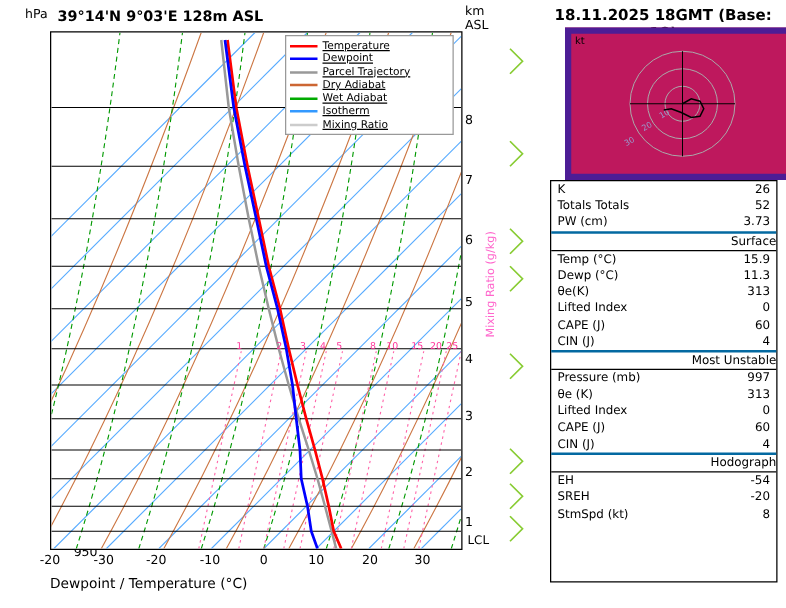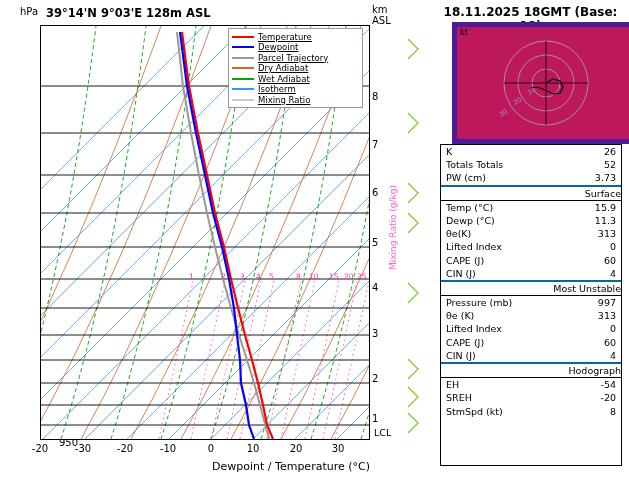--- a/index.html
+++ b/index.html
@@ -11,21 +11,21 @@
   #skewt-title{position:absolute;left:46px;top:6px;font-size:11.5px;font-weight:bold;color:#000;white-space:nowrap;}
   #hpa-label{position:absolute;left:20px;top:6px;font-size:10px;color:#000;}
   #km-label{position:absolute;left:372px;top:4px;font-size:10px;color:#000;line-height:11px;text-align:left;}
 
   .plot{position:absolute;left:40px;top:25px;width:330px;height:415px;border:1px solid #000;box-sizing:border-box;overflow:hidden;background:#fff;}
   .plot svg{position:absolute;left:0;top:0;}
 
   .ytick{position:absolute;right:372px;font-size:10px;color:#000;text-align:right;width:34px;transform:translateY(-6px);}
   .ytick2{position:absolute;left:372px;font-size:10px;color:#000;text-align:left;width:22px;transform:translateY(-6px);}
   .xtick{position:absolute;top:443px;font-size:10px;color:#000;text-align:center;width:40px;}
-  #xaxis-label{position:absolute;left:40px;top:460px;width:330px;text-align:right;font-size:11px;color:#000;}
+  #xaxis-label{position:absolute;left:40px;top:460px;width:330px;text-align:left;font-size:11px;color:#000;}
   #mixlabel{position:absolute;left:388px;top:270px;font-size:9px;color:#ff66cc;transform:rotate(-90deg);transform-origin:left top;white-space:nowrap;}
   #lcl-label{position:absolute;left:374px;top:427px;font-size:9.5px;color:#000;}
 
   
   #legend{position:absolute;left:228px;top:28px;width:135px;background:#fff;border:1px solid #999;padding:2px 3px;box-sizing:border-box;}
   #legend .row{display:flex;align-items:center;height:10px;margin:0.5px 0;}
   #legend .swatch{width:22px;height:0;border-top-width:2px;border-top-style:solid;margin-right:4px;flex:0 0 22px;}
   #legend .lbl{font-size:8.5px;color:#000;line-height:10px;white-space:nowrap;text-decoration:underline;}
 
   

